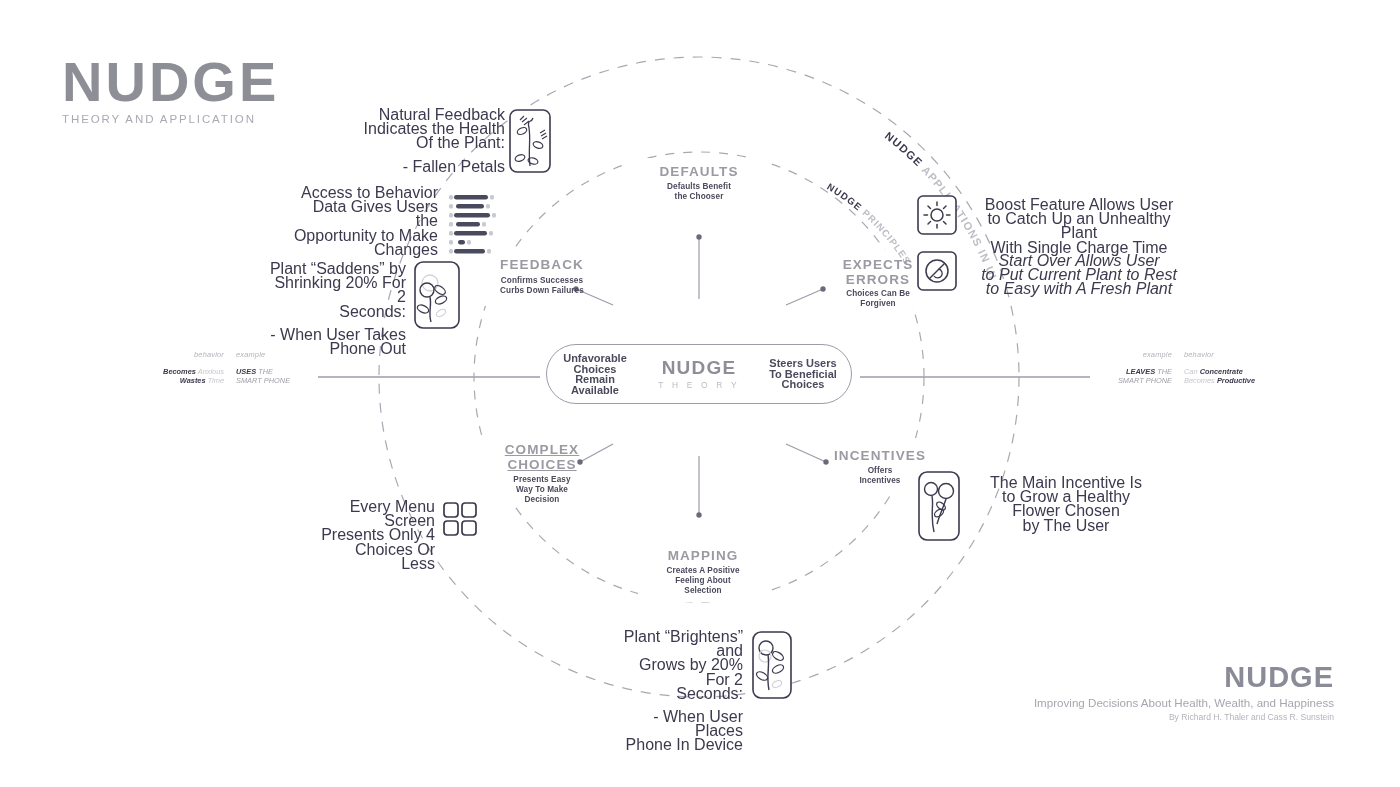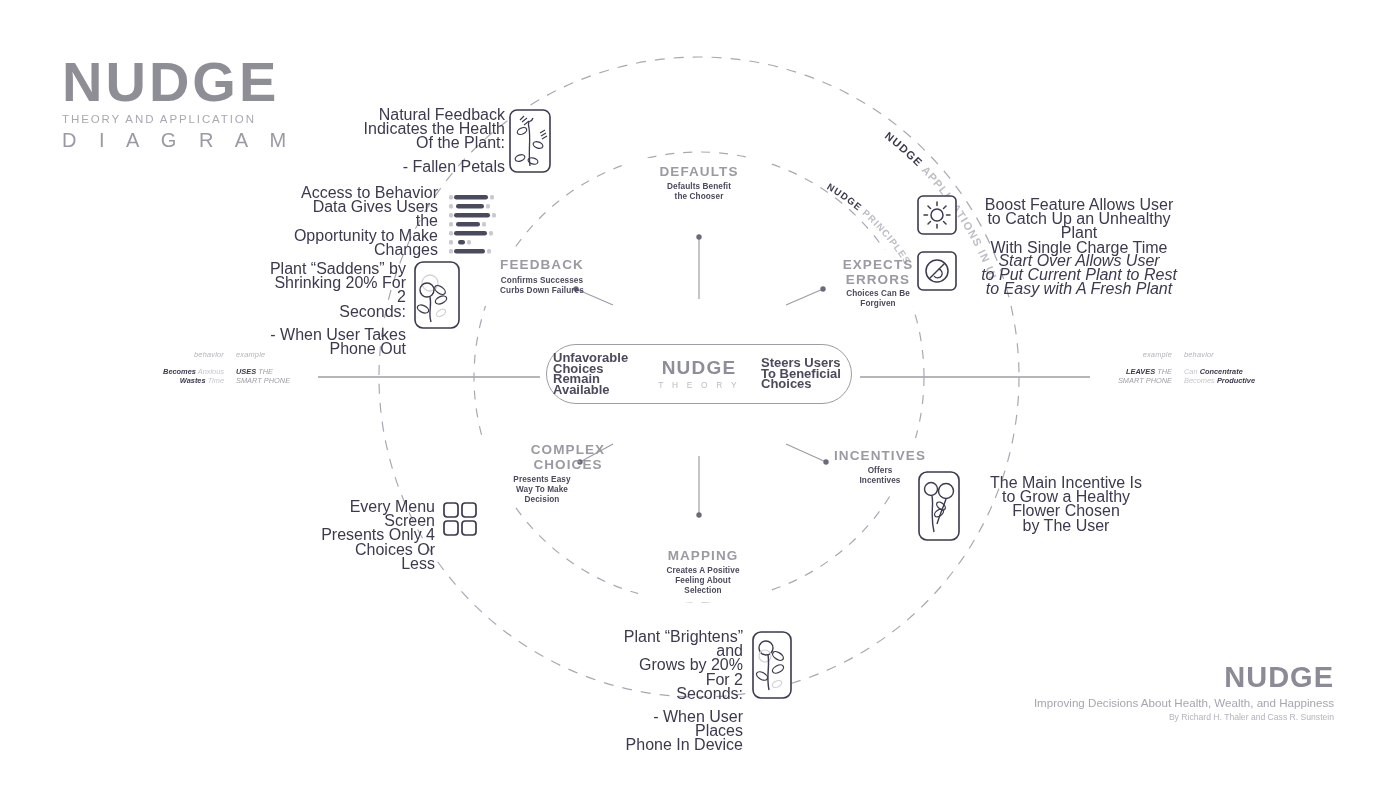--- a/index.html
+++ b/index.html
@@ -47,21 +47,21 @@
   #pill{
     left:546px;top:344px;width:306px;height:60px;
     border:1.3px solid #9c9caa;border-radius:30px;background:#fff;
     box-sizing:border-box;
   }
   #pill-inner{
     position:absolute;left:546px;top:344px;width:306px;height:60px;
     display:flex;align-items:center;justify-content:center;gap:14px;
   }
   .pill-side{
-    width:84px;font-size:13px;font-weight:bold;
+    width:84px;text-align:center;font-size:11px;font-weight:bold;
     line-height:10.5px;color:#4a4a5c;
   }
   #pill-center{width:96px;text-align:center;}
   #pill-center .n{
     font-size:19px;font-weight:bold;letter-spacing:1.2px;color:#8e8e99;
     line-height:20px;
   }
   #pill-center .t{
     font-size:8.4px;letter-spacing:3.2px;color:#bcbcc4;margin-top:2px;
   }
@@ -78,21 +78,20 @@
   #footer .f1{font-size:29px;font-weight:bold;letter-spacing:1px;color:#8b8b97;line-height:31px;}
   #footer .f2{font-size:11.6px;color:#a6a6b0;margin-top:3px;}
   #footer .f3{font-size:8.6px;color:#b3b3bc;margin-top:3px;}
 </style>
 </head>
 <body>
 
 <div class="abs" id="logo">
   <div class="l1">NUDGE</div>
   <div class="l2">THEORY AND APPLICATION</div>
-  <div class="l3">D I A G R A M</div>
 </div>
 
 <svg id="canvas" class="abs" viewBox="0 0 1400 787" xmlns="http://www.w3.org/2000/svg">
   <defs>
     <path id="outerArcPath" d="M 559,100 A 320,320 0 0 1 1010,390"></path>
     <path id="innerArcPath" d="M 600,190 A 225,225 0 0 1 930,320"></path>
   </defs>
 
   <line x1="318" y1="377" x2="542" y2="377" stroke="#9c9caa" stroke-width="1.3"></line>
   <line x1="856" y1="377" x2="1090" y2="377" stroke="#9c9caa" stroke-width="1.3"></line>
@@ -275,21 +274,21 @@
 
 <div class="node-title" style="left:818px;top:257px;width:120px;">
   <div>EXPECTS</div>
   <div>ERRORS</div>
 </div>
 <div class="node-sub" style="left:818px;top:289px;width:120px;">
   <div>Choices Can Be</div>
   <div>Forgiven</div>
 </div>
 
-<div class="node-title" style="left:504px;top:442px;width:128px;">
+<div class="node-title" style="left:478px;top:442px;width:128px;text-decoration:underline;">
   <div>COMPLEX</div>
   <div>CHOICES</div>
 </div>
 <div class="node-sub" style="left:478px;top:475px;width:128px;">
   <div>Presents Easy</div>
   <div>Way To Make</div>
   <div>Decision</div>
 </div>
 
 <div class="node-title" style="left:820px;top:448px;width:120px;">INCENTIVES</div>

